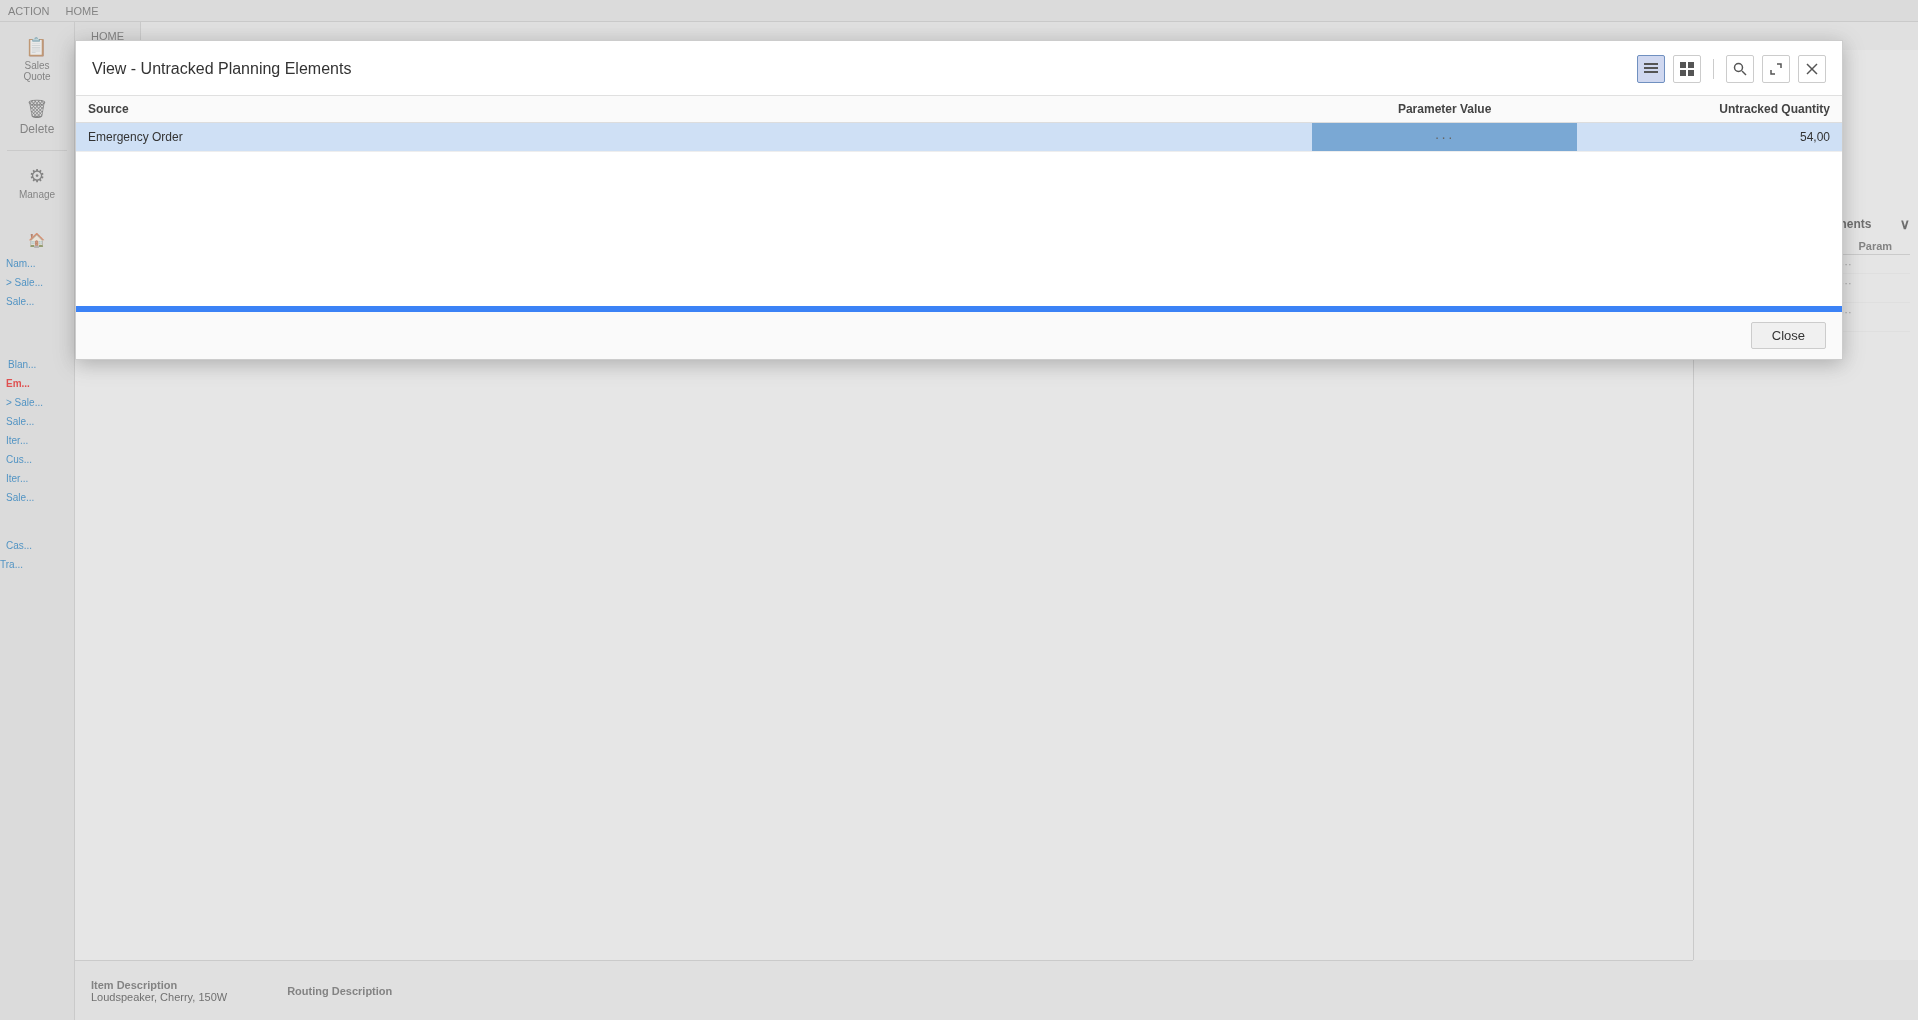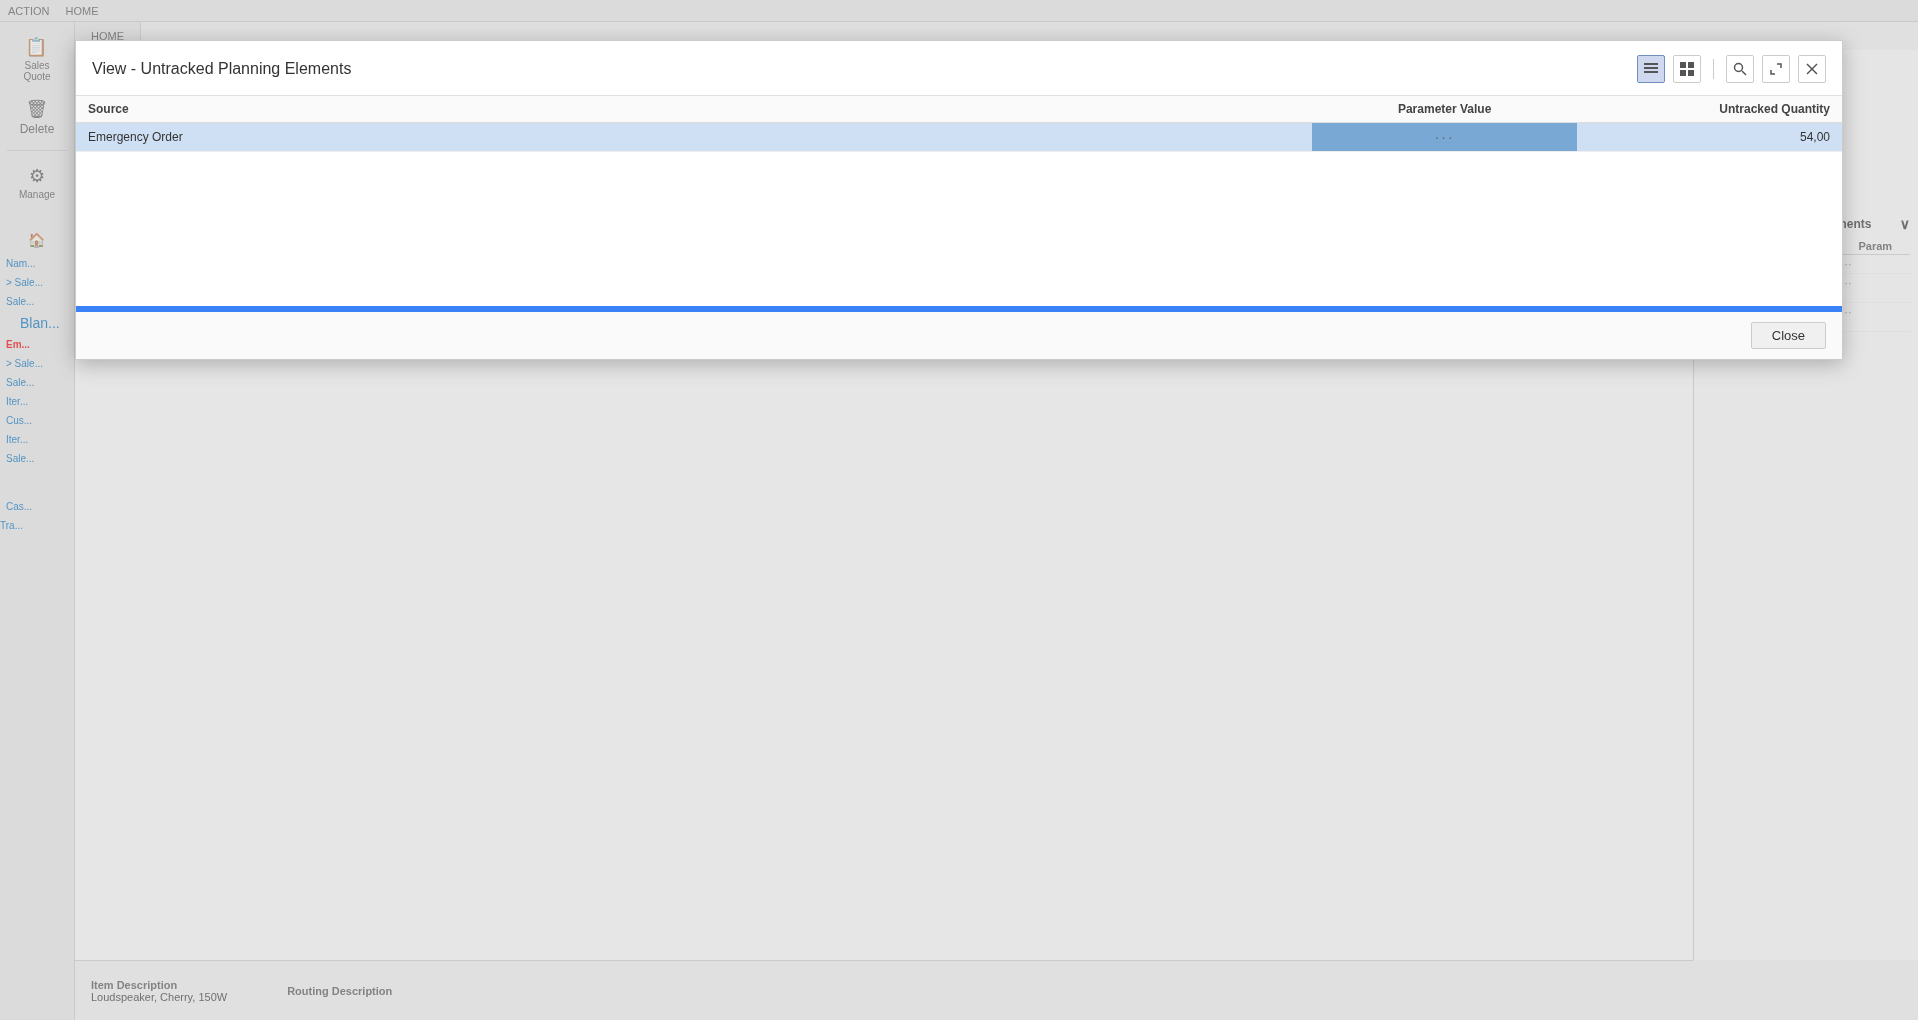--- a/index.html
+++ b/index.html
@@ -155,21 +155,21 @@
     <span style="font-size:10px;">Manage</span>
   </div>
 
   <div style="margin-top:16px; width:100%;">
     <div class="sidebar-item">
       <span style="font-size:14px;">🏠</span>
     </div>
     <div style="padding:4px 6px;font-size:10px;color:#0070c0;cursor:pointer;">Nam...</div>
     <div style="padding:4px 6px;font-size:10px;color:#0070c0;cursor:pointer;">&gt; Sale...</div>
     <div style="padding:4px 6px;font-size:10px;color:#0070c0;cursor:pointer;">Sale...</div>
-    <div style="padding:4px 20px;font-size:14px;color:#0070c0;cursor:pointer;">Blan...</div>
+    <div style="padding:4px 8px;font-size:10px;color:#0070c0;cursor:pointer;margin-top:44px;">Blan...</div>
     <div style="padding:4px 6px;font-size:10px;color:#e00;cursor:pointer;font-weight:600;">Em...</div>
     <div style="padding:4px 6px;font-size:10px;color:#0070c0;cursor:pointer;">&gt; Sale...</div>
     <div style="padding:4px 6px;font-size:10px;color:#0070c0;cursor:pointer;">Sale...</div>
     <div style="padding:4px 6px;font-size:10px;color:#0070c0;cursor:pointer;">Iter...</div>
     <div style="padding:4px 6px;font-size:10px;color:#0070c0;cursor:pointer;">Cus...</div>
     <div style="padding:4px 6px;font-size:10px;color:#0070c0;cursor:pointer;">Iter...</div>
     <div style="padding:4px 6px;font-size:10px;color:#0070c0;cursor:pointer;">Sale...</div>
     <div style="padding:4px 6px;font-size:10px;color:#0070c0;cursor:pointer;margin-top:29px;">Cas...</div>
     <div style="padding:4px 0;font-size:10px;color:#0070c0;cursor:pointer;">Tra...</div>
   </div>

